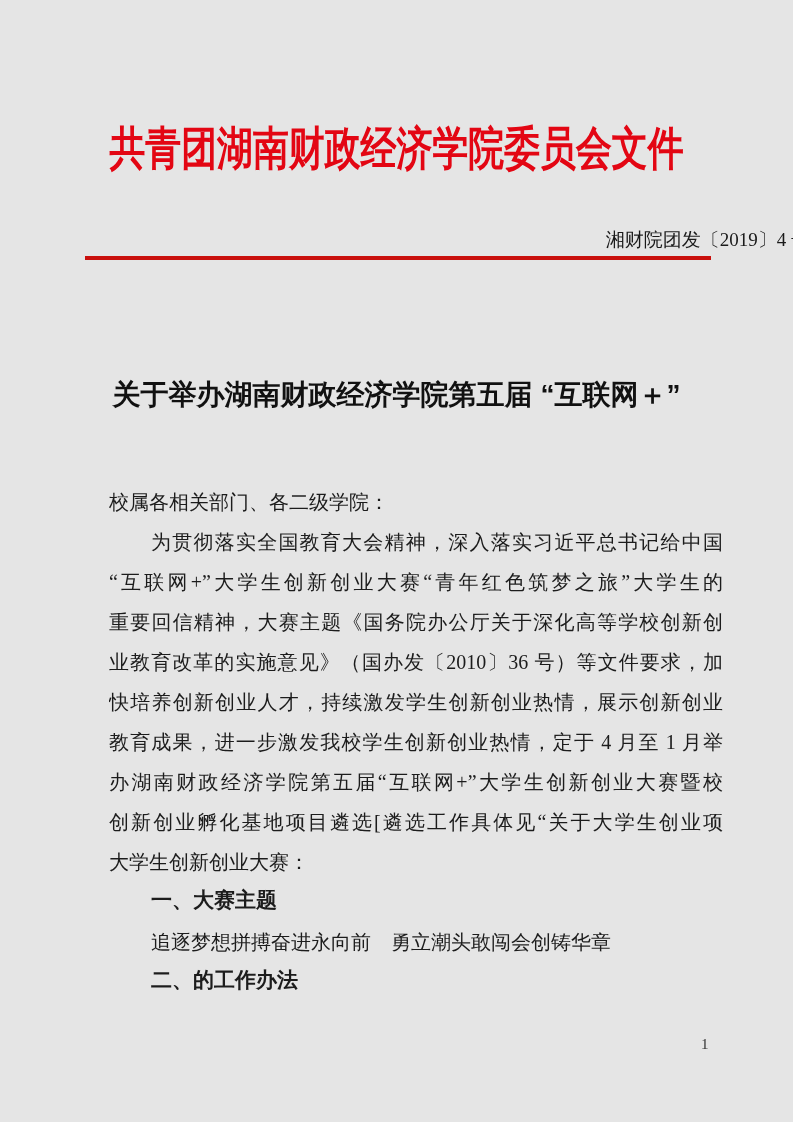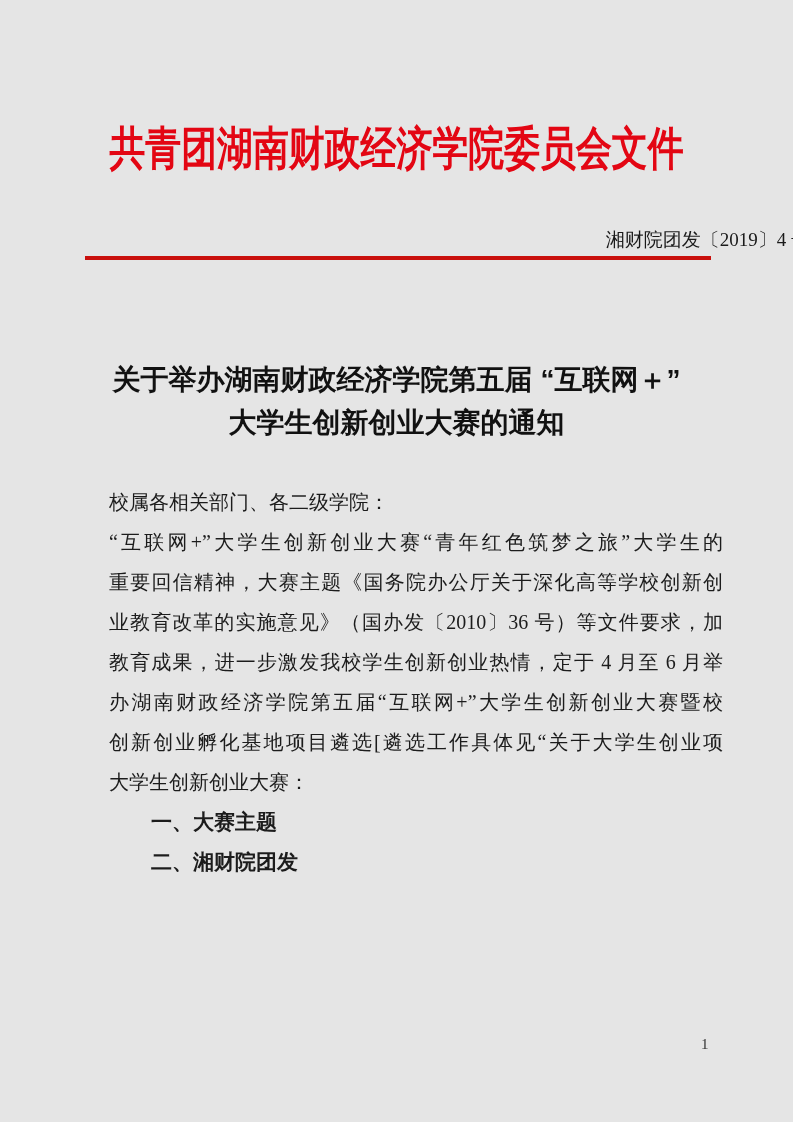--- a/index.html
+++ b/index.html
@@ -46,21 +46,21 @@
   .red-rule {
     position: absolute;
     top: 256px;
     left: 85px;
     width: 626px;
     height: 4px;
     background: #c9100d;
   }
   .doc-title {
     position: absolute;
-    top: 358px;
+    top: 373px;
     left: 0;
     width: 100%;
     text-align: center;
     font-family: "Liberation Sans", sans-serif;
     font-weight: bold;
     font-size: 28px;
     line-height: 43px;
     color: #111111;
     white-space: nowrap;
   }
@@ -83,21 +83,21 @@
   .line.heading {
     padding-left: 42px;
   }
   .line.first,
   .line.justify {
     white-space: normal;
     text-align: justify;
     text-align-last: justify;
   }
   .line.heading {
-    font-family: Liberation Serif, serif;
+    font-family: Liberation Mono, monospace;
     font-weight: bold;
     font-size: 21px;
   }
   .page-number {
     position: absolute;
     top: 1035px;
     left: 701px;
     font-size: 15px;
     line-height: 18px;
     color: #333333;
@@ -109,31 +109,33 @@
 <div class="page">
 
   <div class="red-header">共青团湖南财政经济学院委员会文件</div>
 
   <div class="doc-number">湘财院团发〔2019〕4 号</div>
 
   <div class="red-rule"></div>
 
   <div class="doc-title">
     <div>关于举办湖南财政经济学院第五届 “互联网＋”</div>
-    <div>大学生创新创业大赛的通知</div>
   </div>
 
   <div class="body-block" id="body-lines">
       <div class="line plain">校属各相关部门、各二级学院：</div>
+      <div class="line first">为贯彻落实全国教育大会精神，深入落实习近平总书记给中国</div>
       <div class="line justify">“互联网+”大学生创新创业大赛“青年红色筑梦之旅”大学生的</div>
       <div class="line justify">重要回信精神，大赛主题《国务院办公厅关于深化高等学校创新创</div>
       <div class="line justify">业教育改革的实施意见》（国办发〔2010〕36 号）等文件要求，加</div>
-      <div class="line justify">教育成果，进一步激发我校学生创新创业热情，定于 4 月至 6 月举</div>
+      <div class="line justify">快培养创新创业人才，持续激发学生创新创业热情，展示创新创业</div>
+      <div class="line justify">教育成果，进一步激发我校学生创新创业热情，定于 4 月至 1 月举</div>
       <div class="line justify">办湖南财政经济学院第五届“互联网+”大学生创新创业大赛暨校</div>
       <div class="line justify">创新创业孵化基地项目遴选[遴选工作具体见“关于大学生创业项</div>
       <div class="line plain">大学生创新创业大赛：</div>
       <div class="line heading">一、大赛主题</div>
-      <div class="line heading">二、湘财院团发</div>
+      <div class="line theme">追逐梦想拼搏奋进永向前　勇立潮头敢闯会创铸华章</div>
+      <div class="line heading">二、的工作办法</div>
     </div>
 
   <div class="page-number">1</div>
 
 </div>
 
 </body></html>

